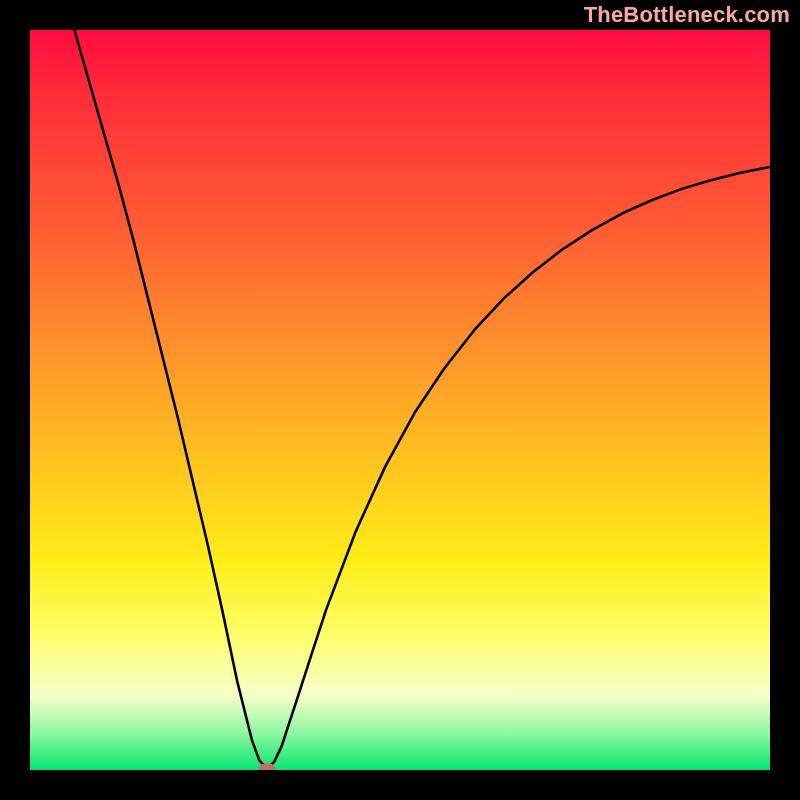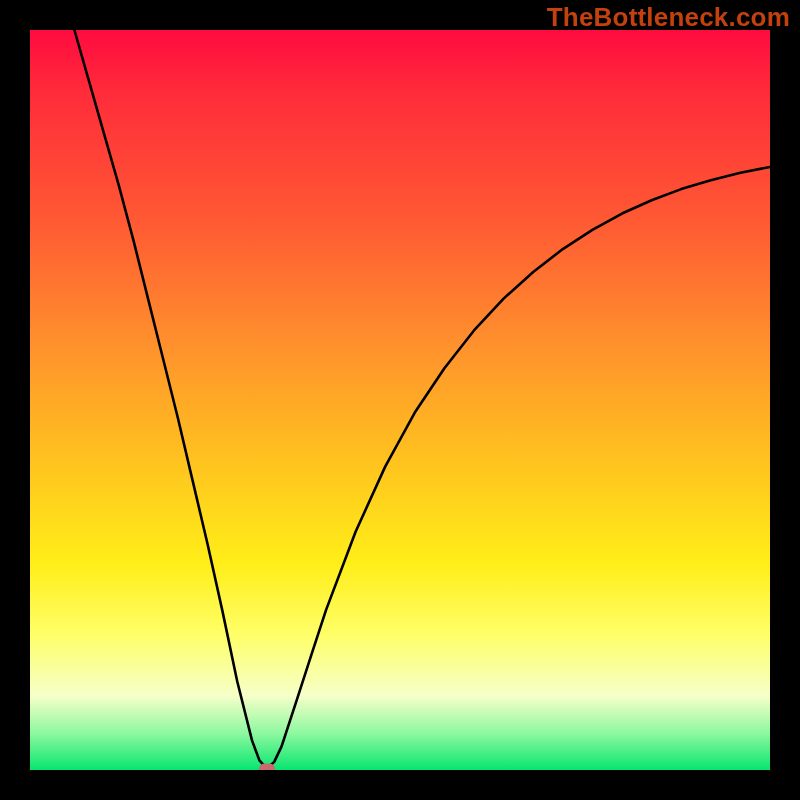--- a/index.html
+++ b/index.html
@@ -8,23 +8,23 @@
     width: 800px;
     height: 800px;
     background: #000;
     position: relative;
   }
   .watermark {
     position: absolute;
     top: 2px;
     right: 10px;
     font-family: Arial, Helvetica, sans-serif;
-    font-size: 26px;
+    font-size: 22px;
     font-weight: 600;
-    color: #c2410c;
+    color: #fca5a5;
     letter-spacing: 0.2px;
     z-index: 10;
   }
   .plot-area {
     position: absolute;
     left: 30px;
     top: 30px;
     width: 740px;
     height: 740px;
     overflow: hidden;

